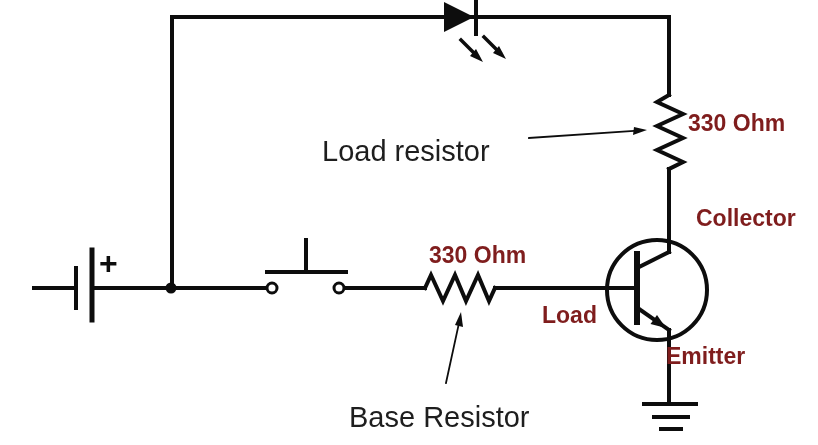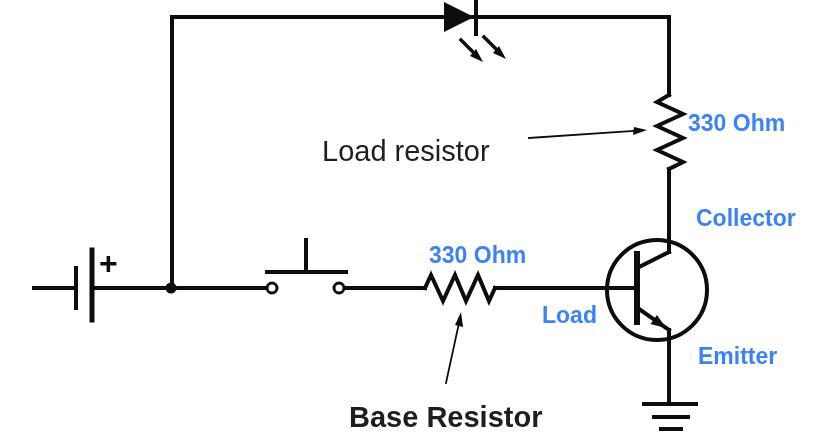--- a/index.html
+++ b/index.html
@@ -11,21 +11,21 @@
     overflow:hidden;
   }
   .canvas svg{position:absolute;left:0;top:0;}
   .lbl{
     position:absolute;
     line-height:1;
     white-space:nowrap;
     color:#1a1a1a;
     user-select:none;
   }
-  .lbl-bold{font-weight:bold;font-size:23px;color:#3b82f6;}
+  .lbl-bold{font-weight:bold;font-size:23px;color:#7f1d1d;}
   .lbl-reg{font-weight:400;font-size:29px;color:#1e1e1e;}
   .lbl-plus{font-weight:bold;font-size:32px;color:#0d0d0d;}
 </style>
 </head>
 <body>
 
 <div class="canvas">
 
   <svg width="818" height="445" viewBox="0 0 818 445" fill="none" stroke="#0d0d0d" stroke-width="4" stroke-linecap="square">
 
@@ -102,18 +102,18 @@
   <span class="lbl lbl-plus" style="left:99px;top:247px;">+</span>
 
   <span class="lbl lbl-reg" style="left:322px;top:125px;margin-top:12px;">Load resistor</span>
 
   <span class="lbl lbl-bold" style="left:688px;top:112px;">330 Ohm</span>
 
   <span class="lbl lbl-bold" style="left:696px;top:207px;">Collector</span>
 
   <span class="lbl lbl-bold" style="left:542px;top:304px;">Load</span>
 
-  <span class="lbl lbl-bold" style="left:698px;top:345px;">Emitter</span>
+  <span class="lbl lbl-bold" style="left:666px;top:345px;">Emitter</span>
 
   <span class="lbl lbl-bold" style="left:429px;top:244px;">330 Ohm</span>
 
-  <span class="lbl lbl-reg" style="left:349px;top:403px;font-weight:bold;">Base Resistor</span>
+  <span class="lbl lbl-reg" style="left:349px;top:403px;">Base Resistor</span>
 </div>
 
 </body></html>

